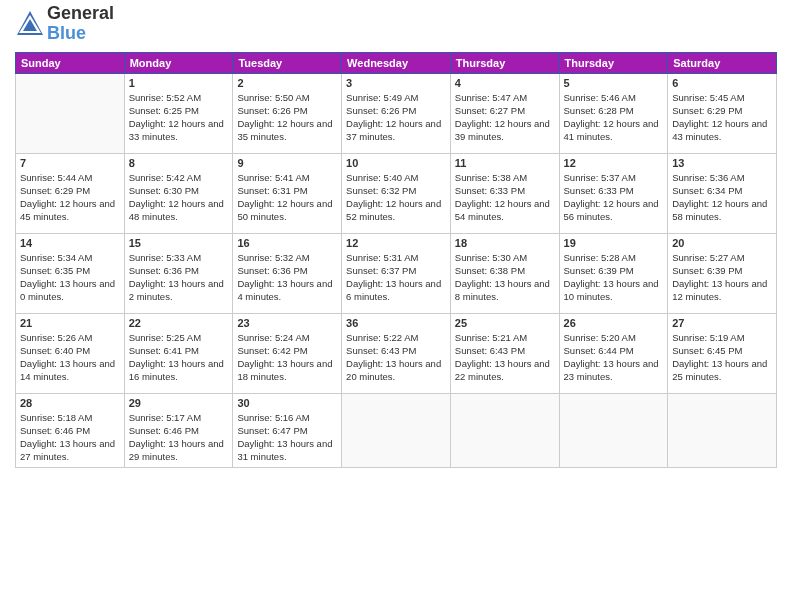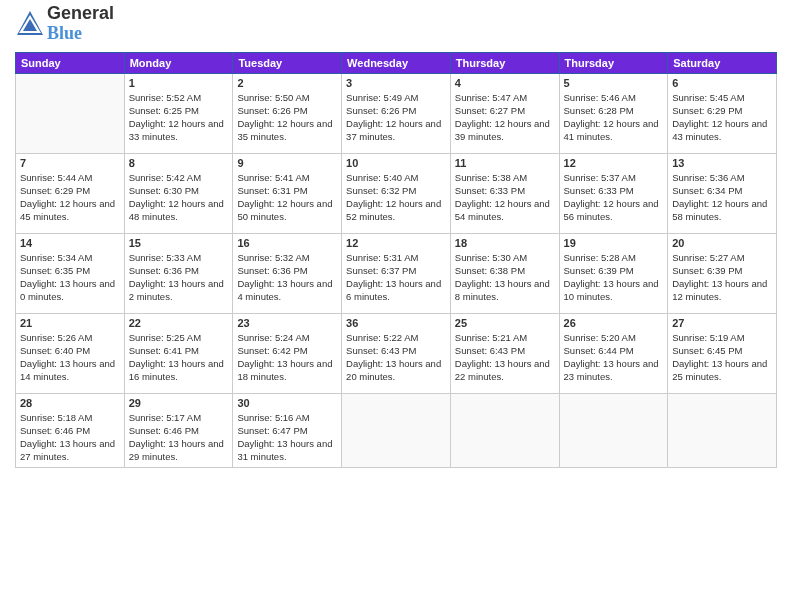--- a/index.html
+++ b/index.html
@@ -32,21 +32,20 @@
     }
     .logo-general {
       font-size: 18px;
       font-weight: bold;
       color: #333;
     }
     .logo-blue {
       font-size: 18px;
       font-weight: bold;
       color: #4a90d9;
-      font-family: Liberation Serif, serif;
     }
     .logo-icon {
       width: 30px;
       height: 30px;
       margin-right: 2px;
     }
     .title-block {
       text-align: right;
     }
     .month-title {
@@ -58,21 +57,21 @@
       font-size: 14px;
       color: #555;
       font-weight: bold;
     }
     .calendar {
       width: 100%;
       border-collapse: collapse;
       font-size: 9.5px;
     }
     .calendar th {
-      background-color: #6d28d9;
+      background-color: #a21caf;
       color: white;
       padding: 4px 5px;
       text-align: left;
       font-size: 11px;
       border: 1px solid #2a5da5;
     }
     .calendar td {
       border: 1px solid #ccc;
       vertical-align: top;
       padding: 3px 4px;

